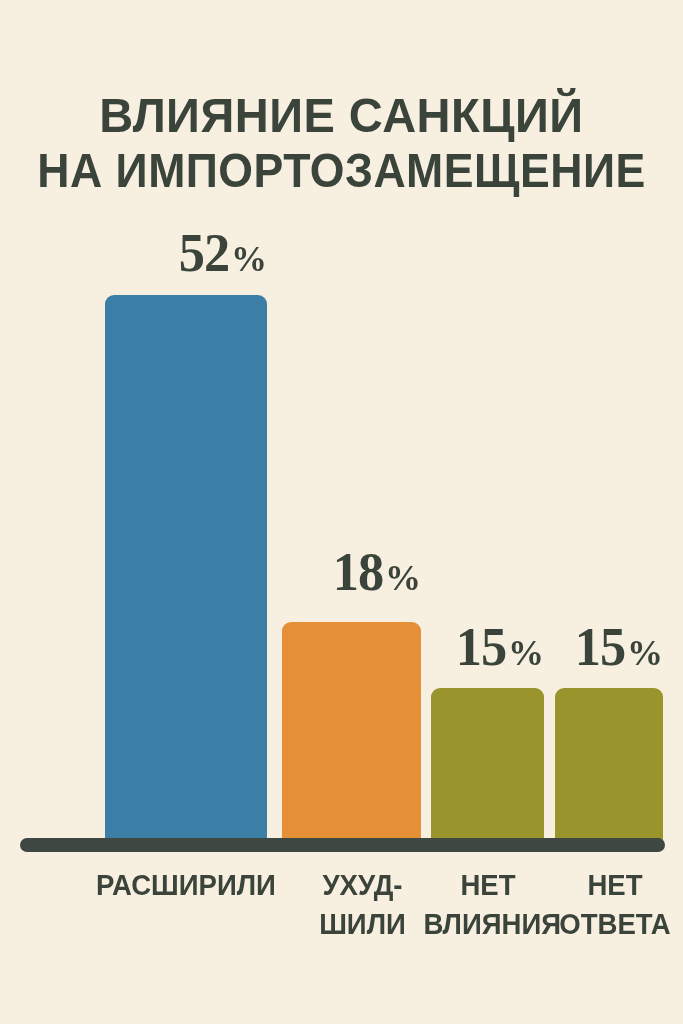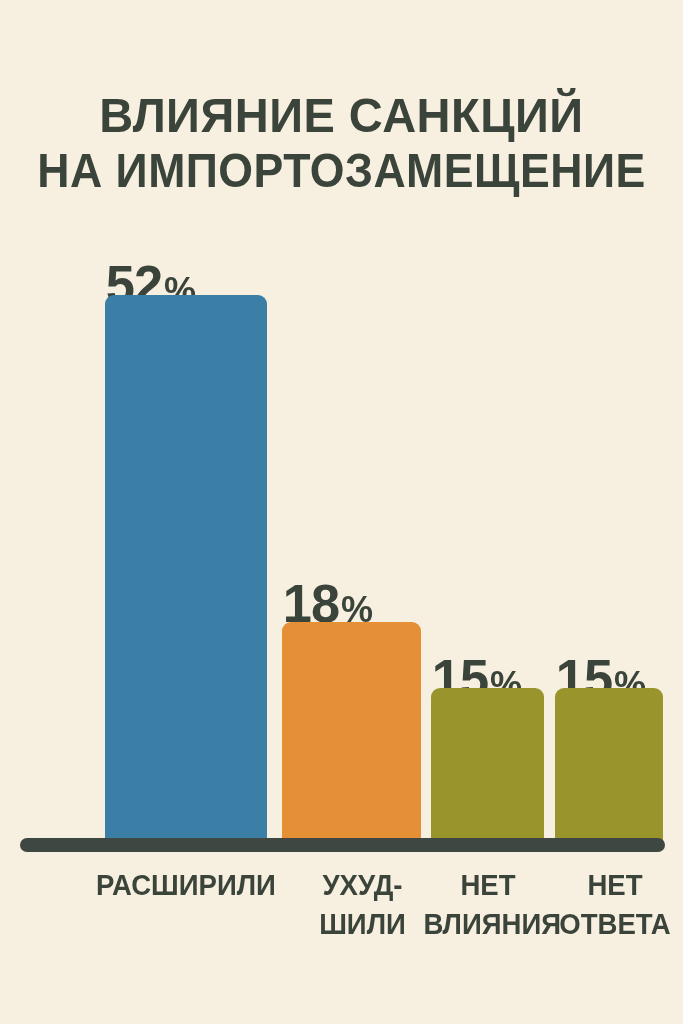--- a/index.html
+++ b/index.html
@@ -61,26 +61,25 @@
 
   .bar {
     position: absolute;
     bottom: 184px;           
     border-radius: 9px 9px 0 0;
   }
 
   .value-label {
     position: absolute;
     color: #3b443a;
-    font-family: Liberation Sans, sans-serif;
+    font-family: Liberation Serif, serif;
     font-weight: 700;
     white-space: nowrap;
     line-height: 1;
-    text-align: left;
-    margin-top: 31px;
+    text-align: right;
   }
   .value-label .num {
     font-size: 54px;
     letter-spacing: -1px;
     transform: scaleX(0.97);
     display: inline-block;
   }
   .value-label .pct {
     font-size: 36px;
     display: inline-block;

